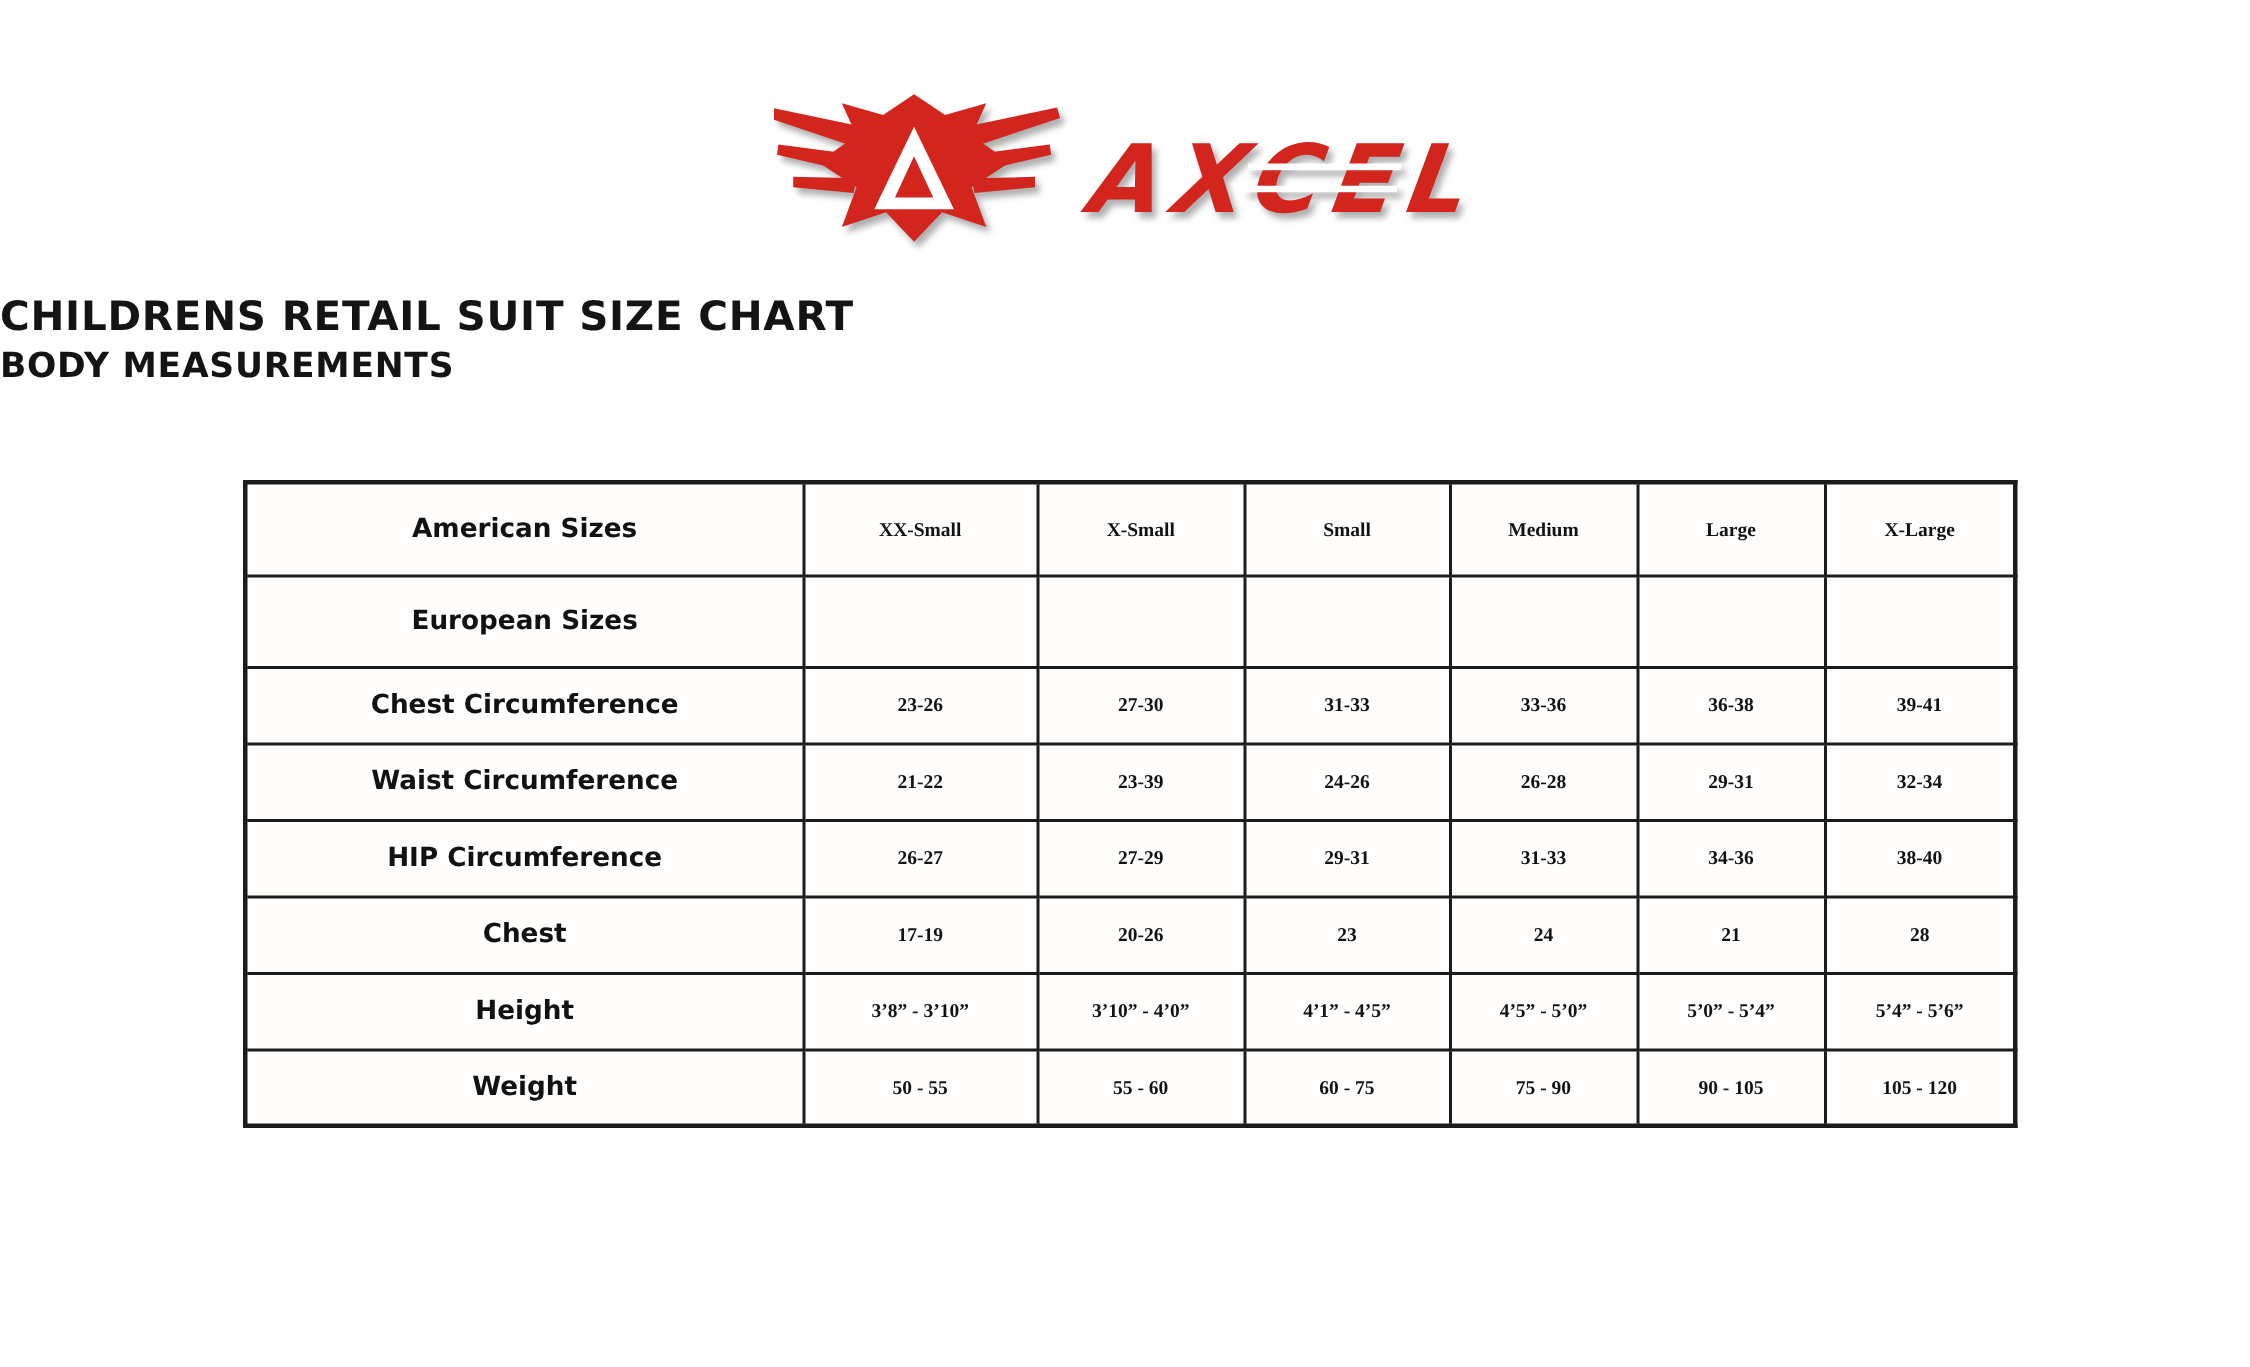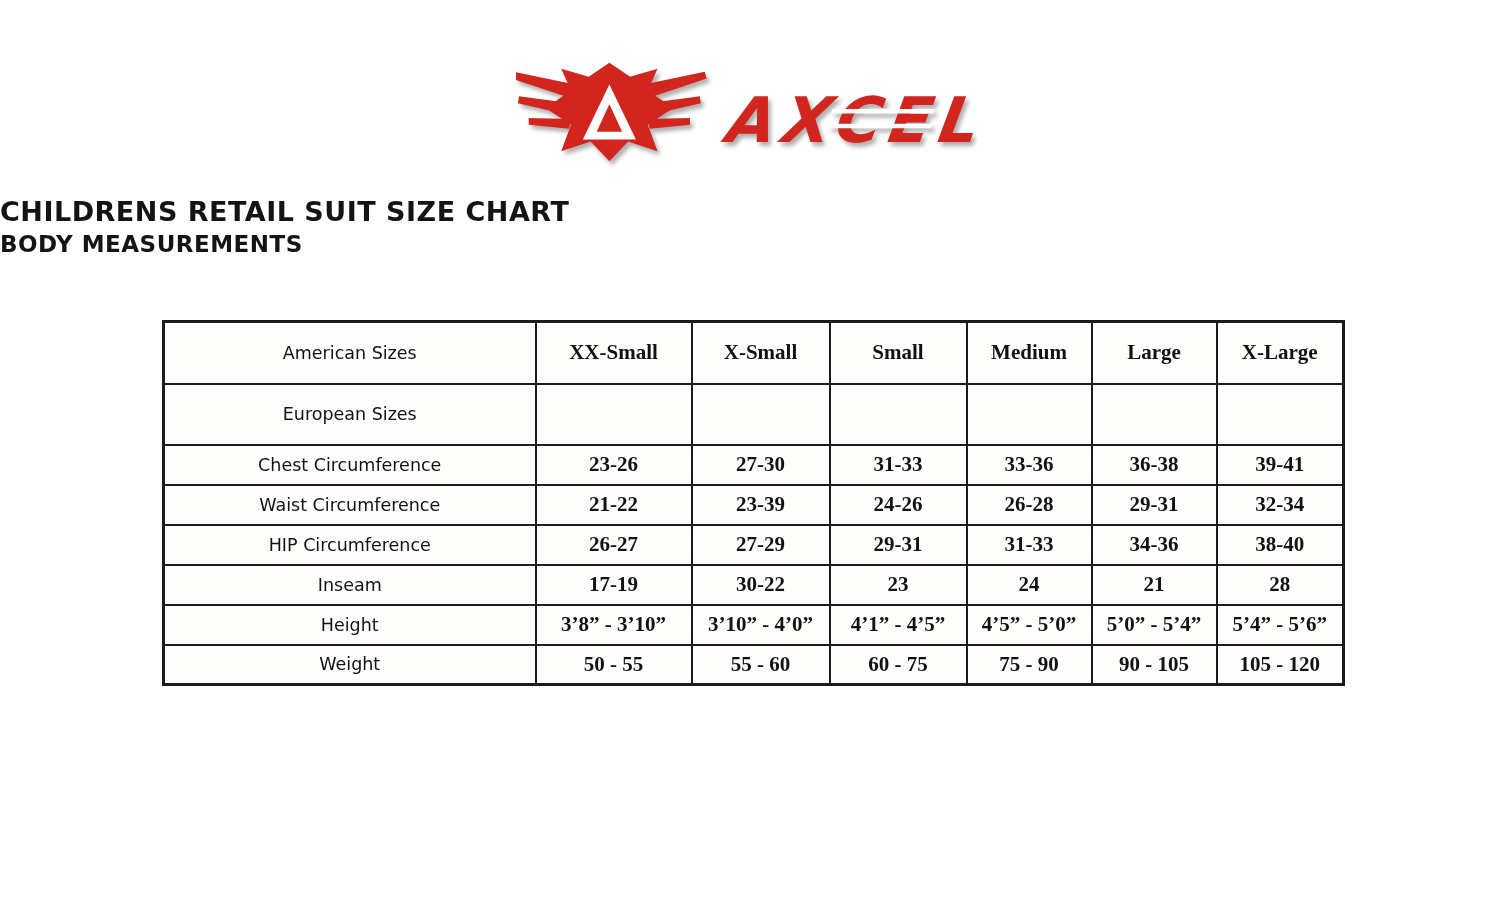--- a/index.html
+++ b/index.html
@@ -38,28 +38,28 @@
   table.size-chart td,table.size-chart th{
     border:2px solid #1c1c1c;
     text-align:center;vertical-align:middle;
     padding:0;
     color:#121212;
     overflow:hidden;white-space:nowrap;
   }
   table.size-chart{border:3px solid #1c1c1c;}
   tr.hdr-row{height:62px;}
   tr.euro-row{height:61px;}
-  tr.data-row{height:40px;}
+  tr.data-row{height:51px;}
   .lbl{
     font-family:"DejaVu Sans","Liberation Sans",sans-serif;
-    font-weight:normal;font-size:17.5px;
+    font-weight:bold;font-size:17.5px;
   }
   .val,.size-hdr{
     font-family:"Liberation Serif","DejaVu Serif",serif;
-    font-weight:bold;font-size:21px;
+    font-weight:bold;font-size:13px;
   }
 </style>
 </head>
 <body>
 
 <div id="page">
 
   <svg id="logo" viewBox="0 0 470 106" aria-hidden="true">
     <g fill="#d2251e">
 
@@ -140,23 +140,23 @@
       <tr class="data-row">
         <td class="lbl">HIP Circumference</td>
         <td class="val">26-27</td>
         <td class="val">27-29</td>
         <td class="val">29-31</td>
         <td class="val">31-33</td>
         <td class="val">34-36</td>
         <td class="val">38-40</td>
       </tr>
       <tr class="data-row">
-        <td class="lbl">Inseam</td>
+        <td class="lbl">Chest</td>
         <td class="val">17-19</td>
-        <td class="val">30-22</td>
+        <td class="val">20-26</td>
         <td class="val">23</td>
         <td class="val">24</td>
         <td class="val">21</td>
         <td class="val">28</td>
       </tr>
       <tr class="data-row">
         <td class="lbl">Height</td>
         <td class="val">3’8” - 3’10”</td>
         <td class="val">3’10” - 4’0”</td>
         <td class="val">4’1” - 4’5”</td>

